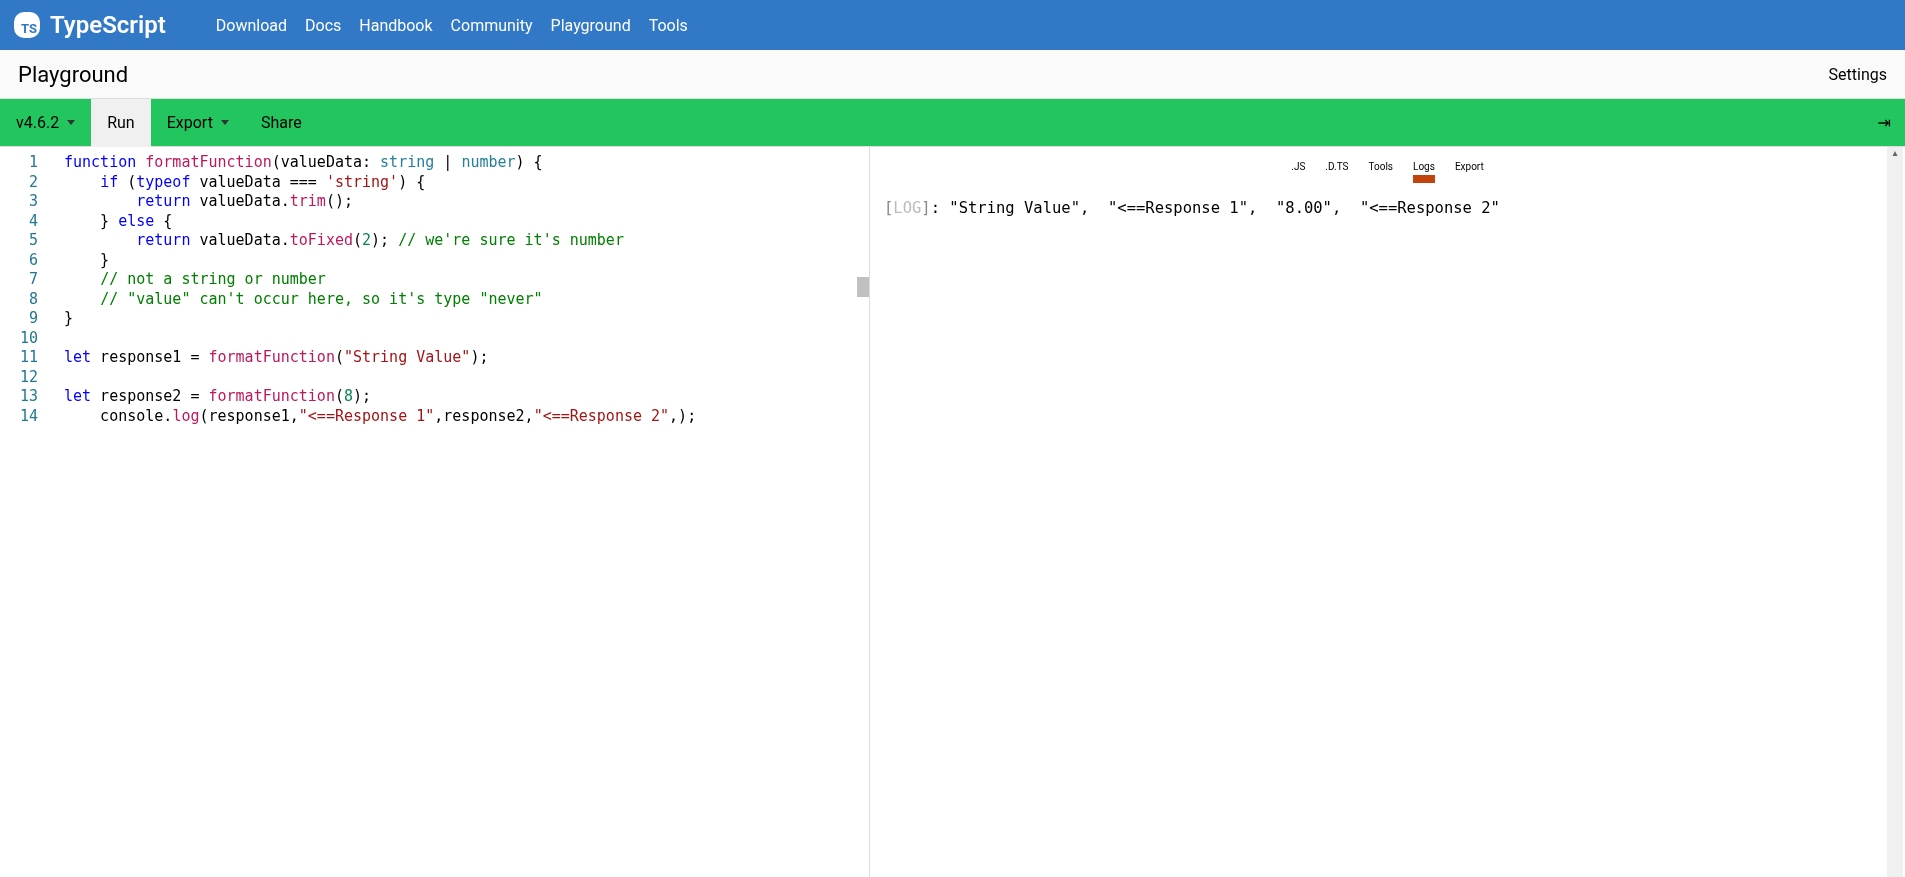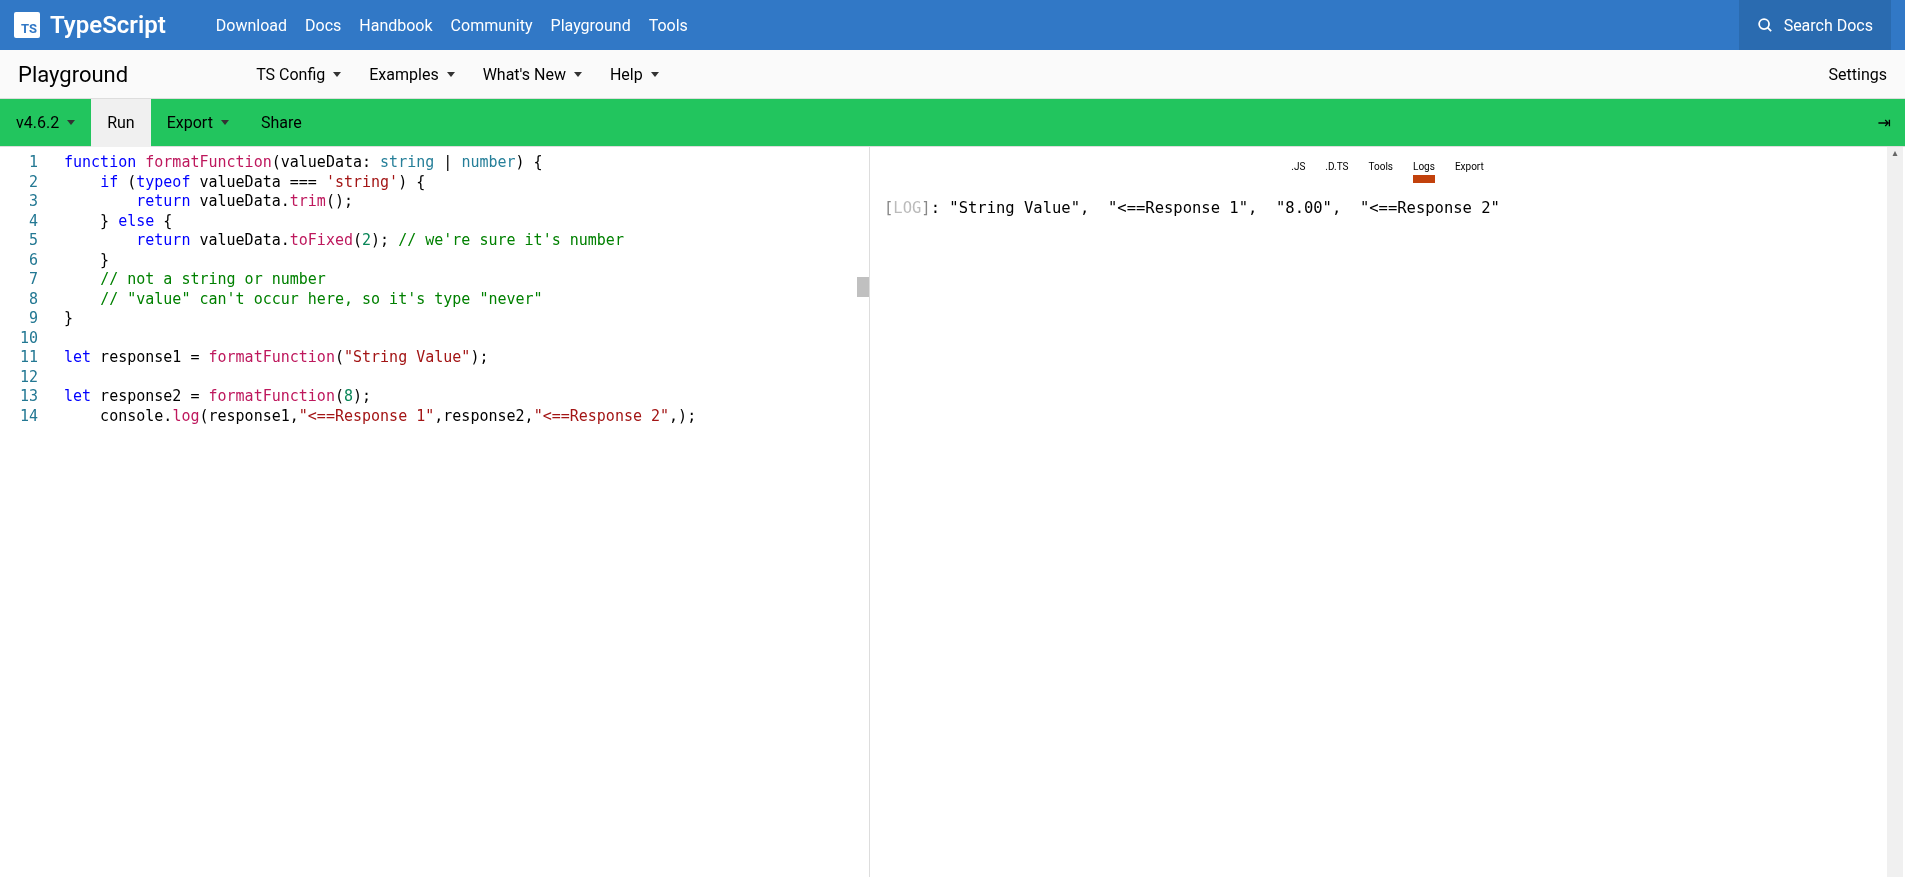--- a/index.html
+++ b/index.html
@@ -1,19 +1,19 @@
 <!DOCTYPE html>
 <html><head>
 <meta charset="utf-8">
 <style>
 * { margin: 0; padding: 0; box-sizing: border-box; }
 body { font-family: -apple-system, BlinkMacSystemFont, "Segoe UI", Roboto, sans-serif; width: 1905px; height: 877px; overflow: hidden; background: #fff; }
 
 .header { background: #3178c6; height: 50px; display: flex; align-items: center; padding: 0 14px; color: #fff; }
-.logo-box { width: 26px; height: 26px; background: #fff; color: #3178c6; font-weight: bold; font-size: 13px; display: flex; align-items: flex-end; justify-content: flex-end; padding: 2px 3px; border-radius: 2px; margin-right: 10px; }
+.logo-box { width: 26px; height: 26px; background: #fff; color: #3178c6; font-weight: bold; font-size: 13px; display: flex; align-items: flex-end; justify-content: flex-end; padding: 2px 3px; border-radius: 10px; margin-right: 10px; }
 .logo-text { font-size: 24px; font-weight: 600; margin-right: 50px; }
 .nav { display: flex; gap: 18px; }
 .nav-item { font-size: 16px; cursor: pointer; }
 .search { margin-left: auto; background: #2a6bb0; padding: 10px 18px; display: flex; align-items: center; gap: 10px; font-size: 16px; cursor: pointer; height: 50px; }
 
 .subheader { height: 49px; display: flex; align-items: center; border-bottom: 1px solid #ddd; background: #fafafa; }
 .page-title { font-size: 22px; font-weight: 400; padding: 0 18px; }
 .sub-nav { display: flex; gap: 28px; margin-left: 110px; }
 .sub-nav-item { font-size: 16px; cursor: pointer; display: flex; align-items: center; gap: 5px; }
 .settings { margin-left: auto; padding: 0 18px; font-size: 16px; cursor: pointer; }
@@ -60,49 +60,24 @@
   <div class="logo-box">TS</div>
   <div class="logo-text">TypeScript</div>
   <div class="nav" id="main-nav">
       <div class="nav-item">Download</div>
       <div class="nav-item">Docs</div>
       <div class="nav-item">Handbook</div>
       <div class="nav-item">Community</div>
       <div class="nav-item">Playground</div>
       <div class="nav-item">Tools</div>
     </div>
-  <div class="search">
-    <svg class="search-icon" viewBox="0 0 24 24" fill="none" stroke="#fff" stroke-width="2.5">
-        <circle cx="10" cy="10" r="7"></circle>
-        <line x1="20" y1="20" x2="15" y2="15"></line>
-      </svg>
-    <span>Search Docs</span>
-  </div>
 </div>
 
 <div class="subheader">
   <div class="page-title">Playground</div>
-  <div class="sub-nav" id="sub-nav">
-      <div class="sub-nav-item">
-        <span>TS Config</span>
-        <span class="caret"></span>
-      </div>
-      <div class="sub-nav-item">
-        <span>Examples</span>
-        <span class="caret"></span>
-      </div>
-      <div class="sub-nav-item">
-        <span>What's New</span>
-        <span class="caret"></span>
-      </div>
-      <div class="sub-nav-item">
-        <span>Help</span>
-        <span class="caret"></span>
-      </div>
-    </div>
   <div class="settings">Settings</div>
 </div>
 
 <div class="toolbar">
   <div class="tool-item">
       <span>v4.6.2</span>
       <span class="caret"></span>
     </div>
   <div class="tool-item tool-run">Run</div>
   <div class="tool-item">

